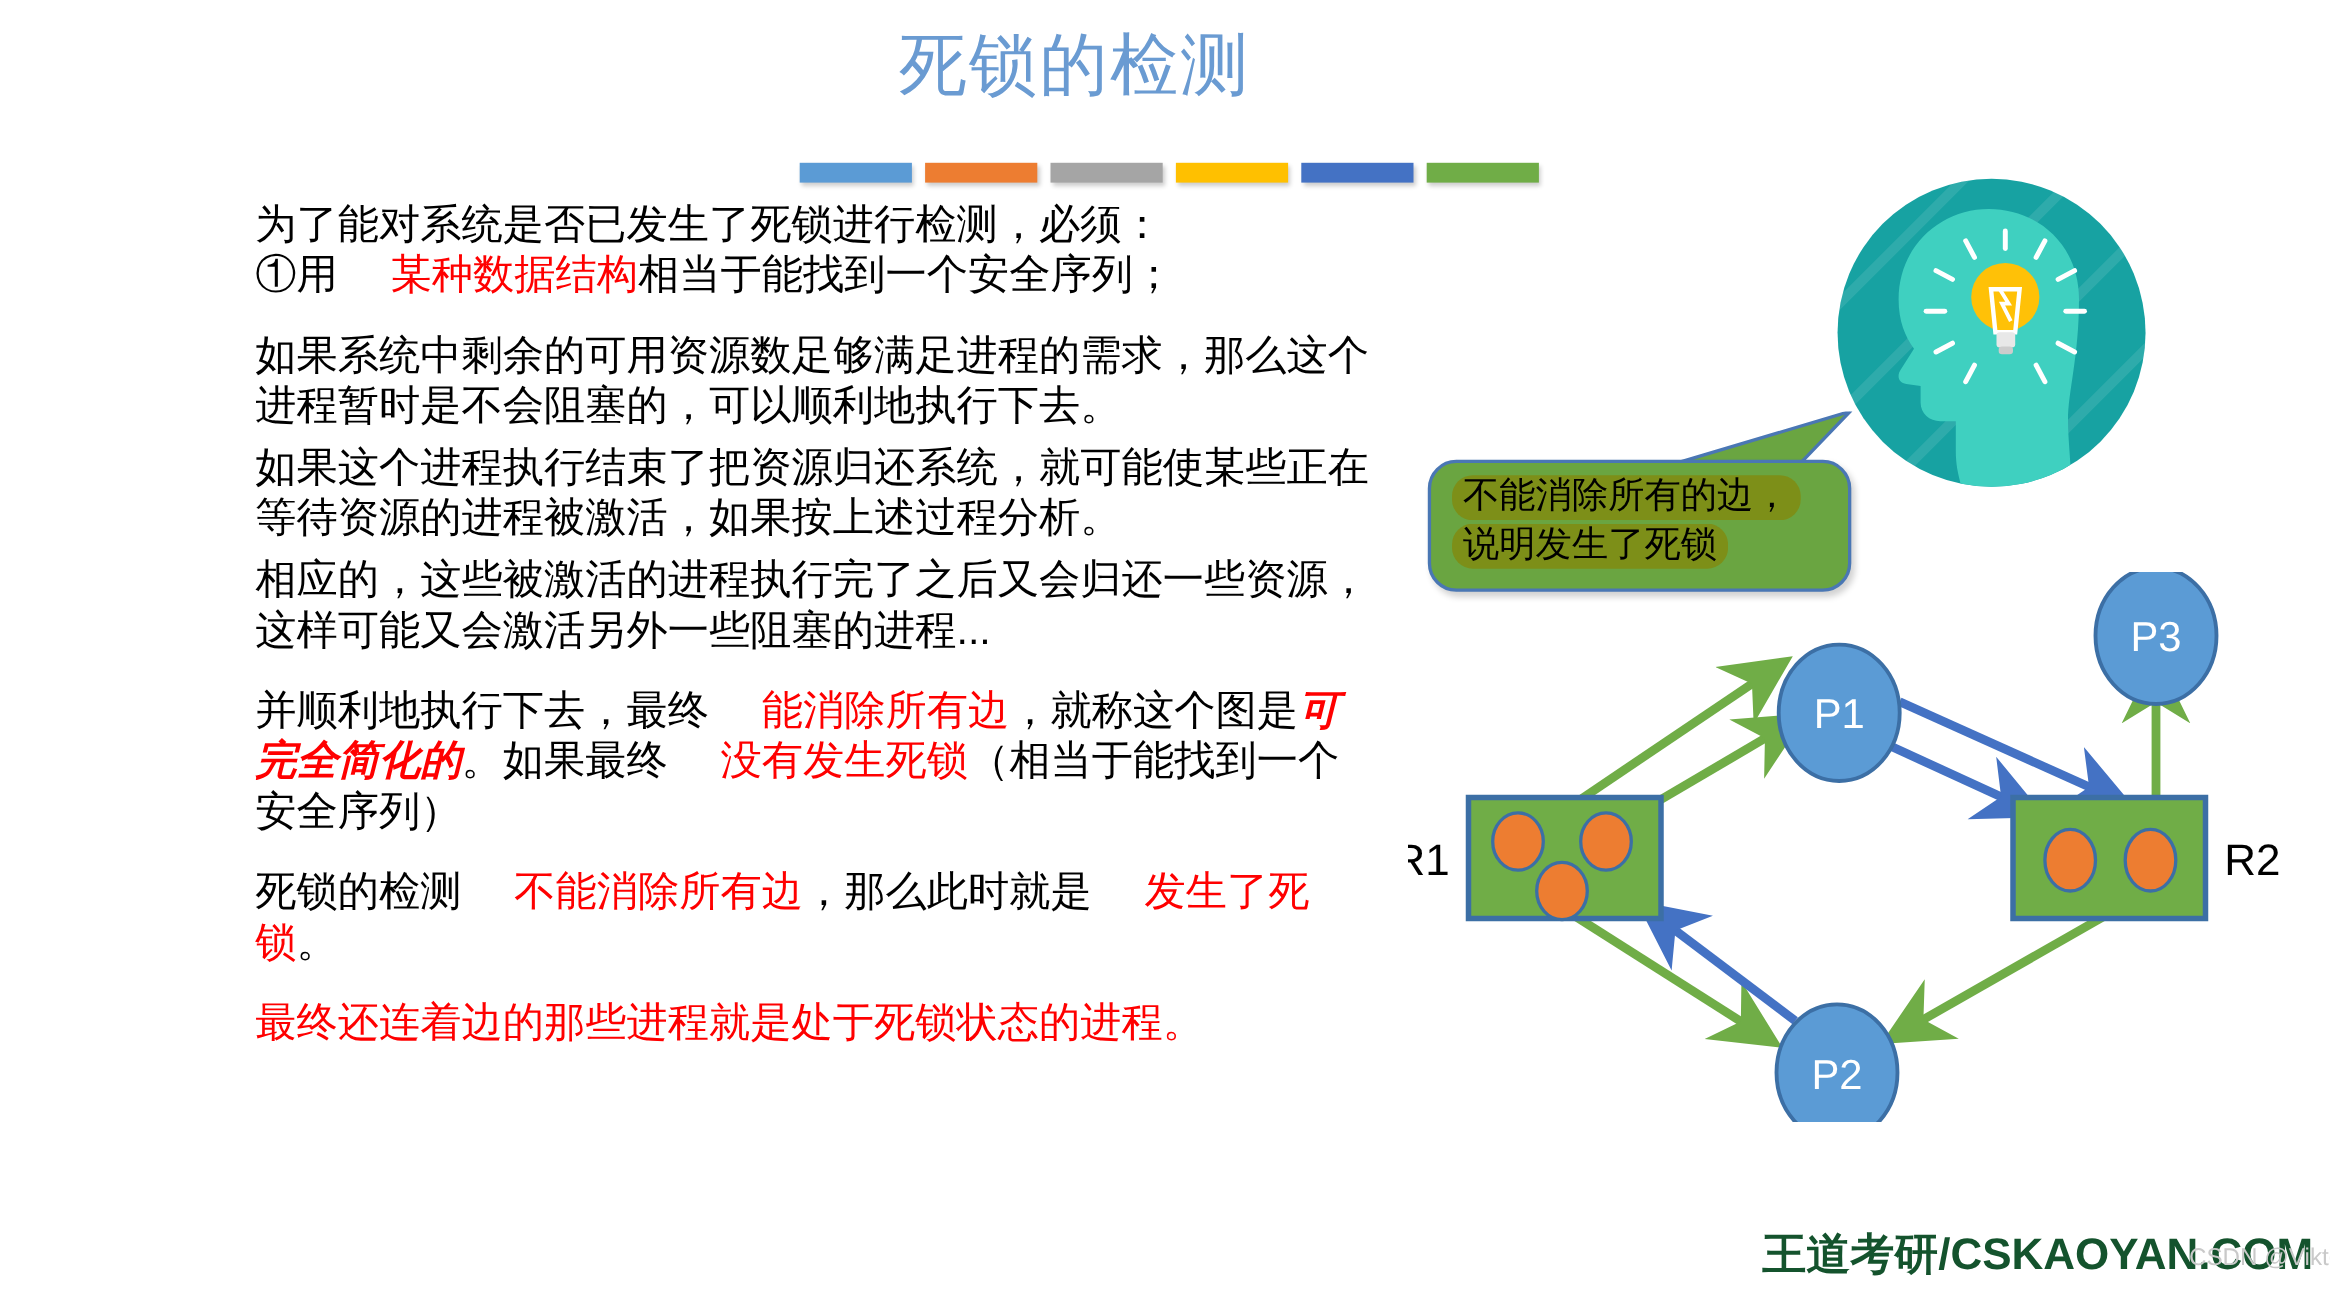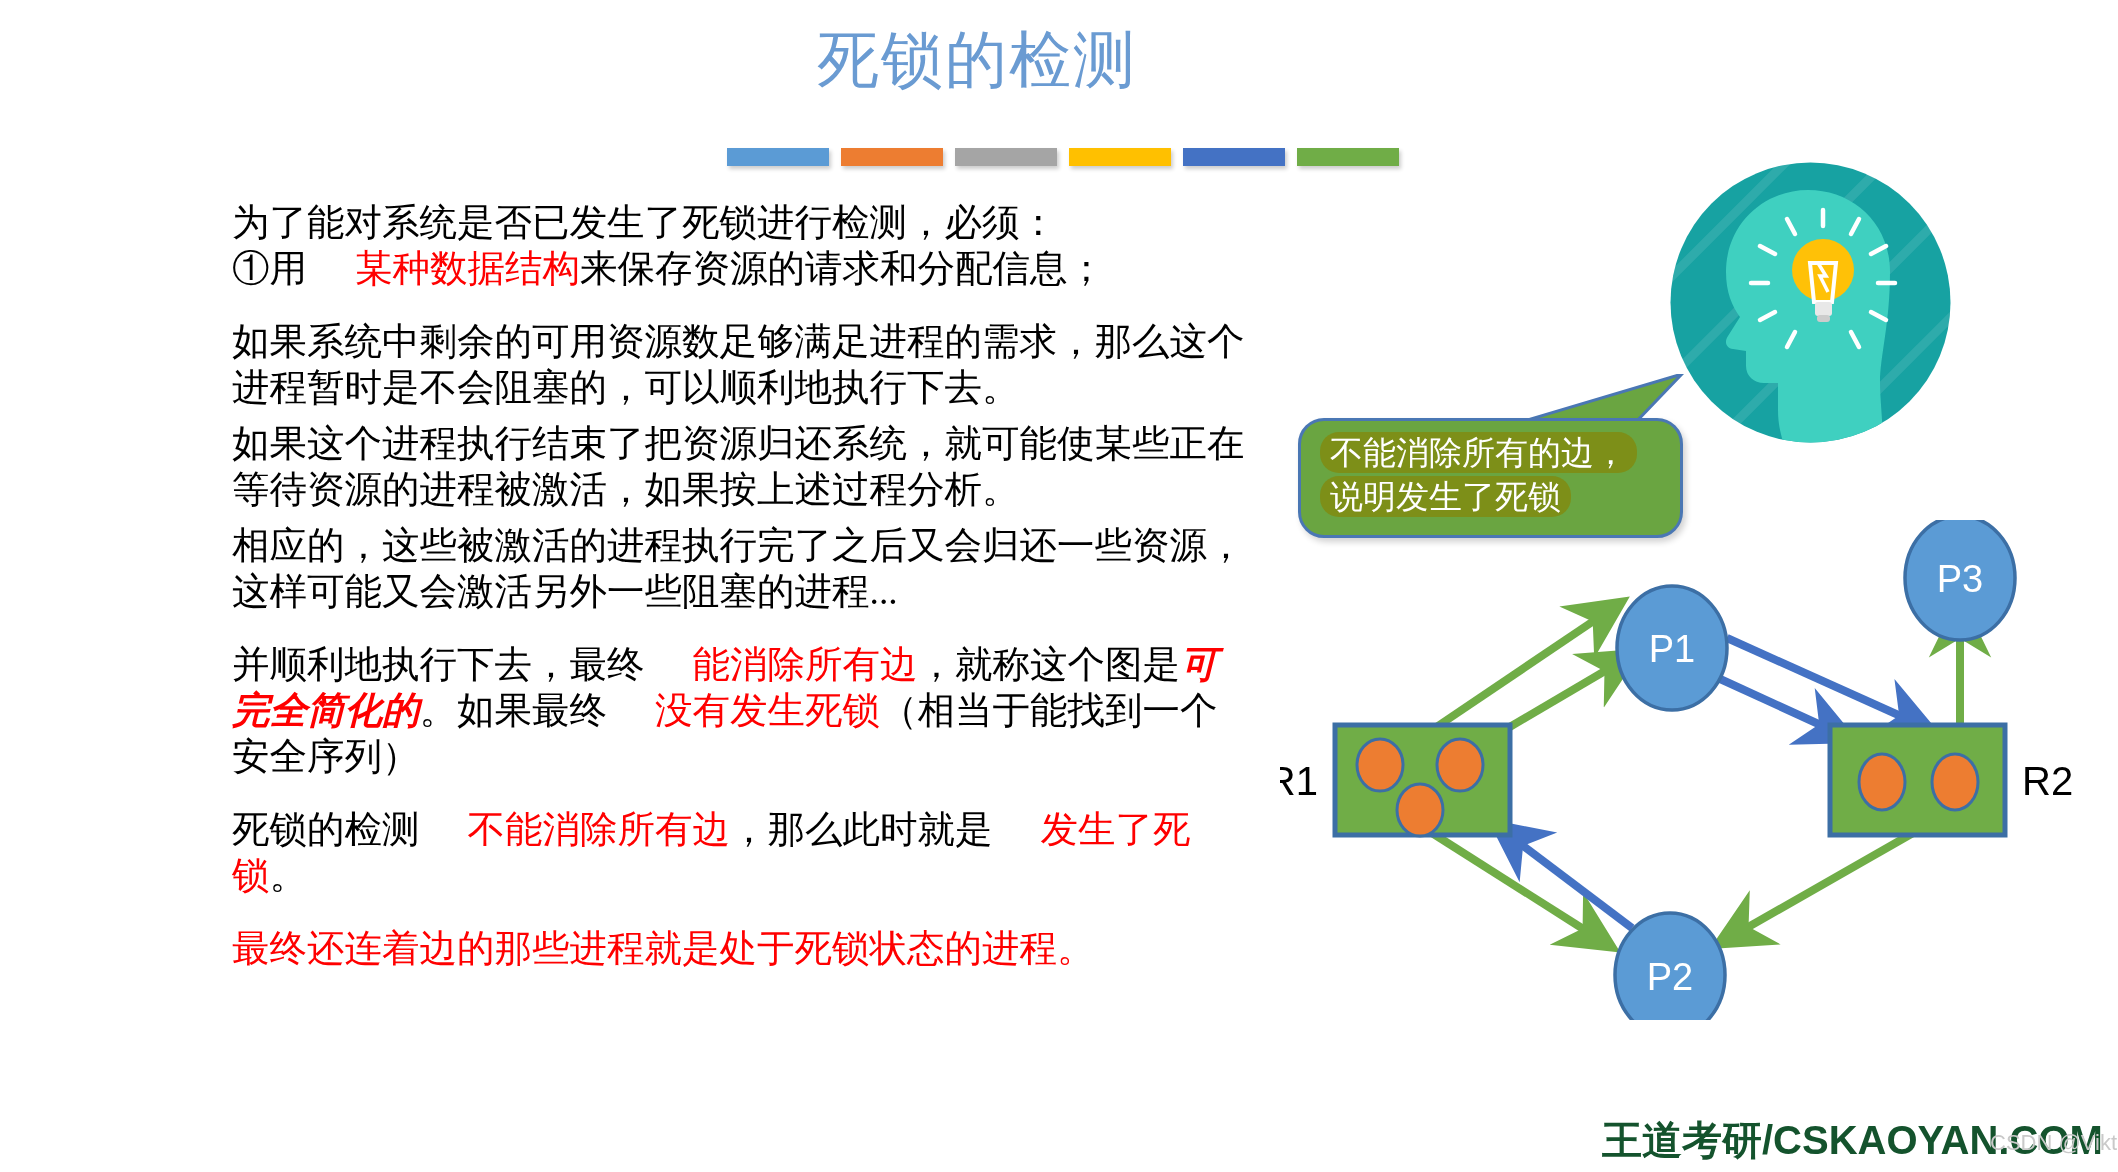--- a/index.html
+++ b/index.html
@@ -46,23 +46,23 @@
   #bars .bar {
     flex: 1 1 0;
     height: 18px;
     box-shadow: 2px 3px 4px rgba(0,0,0,0.20);
   }
 
   
   #bodytext {
     position: absolute;
     left: 232px;
-    top: 200px;
+    top: 180px;
     width: 1020px;
-    font-family: Liberation Serif, serif;
+    font-family: Liberation Sans, sans-serif;
     font-size: 37.5px;
     line-height: 46px;
     color: #000000;
   }
   #bodytext p { margin: 0; }
   #bodytext .gap { height: 27px; }
   #bodytext .gap-sm { height: 10px; }
   .red { color: #ff0000; margin-left: 48px; }
   .red-bi { color: #ff0000; font-weight: bold; font-style: italic; }
 
@@ -98,24 +98,24 @@
     left: 216px;
     top: -44px;
     width: 170px;
     height: 52px;
   }
   #bubble .bubble-text {
     position: absolute;
     left: 22px;
     top: 13px;
     width: 330px;
-    font-family: Liberation Sans, sans-serif;
+    font-family: Liberation Mono, monospace;
     font-size: 33px;
     line-height: 44px;
-    color: #ffffff;
+    color: #000000;
     white-space: pre-line;
   }
   #bubble .bubble-text .hl {
     background: #7d8f18;
     border-radius: 19px;
     padding: 2px 10px;
     box-decoration-break: clone;
     -webkit-box-decoration-break: clone;
   }
 
@@ -162,21 +162,21 @@
     <div class="bar" style="background:#ed7d31"></div>
     <div class="bar" style="background:#a5a5a5"></div>
     <div class="bar" style="background:#ffc000"></div>
     <div class="bar" style="background:#4472c4"></div>
     <div class="bar" style="background:#70ad47"></div>
   </div>
 
   <div id="bodytext">
 
     <p>为了能对系统是否已发生了死锁进行检测，必须：</p>
-    <p><span>①用</span><span class="red">某种数据结构</span><span>来保存资源的请求和分配信息；</span></p>
+    <p><span>①用</span><span class="red">某种数据结构</span><span>相当于能找到一个安全序列；</span></p>
 
     <div class="gap"></div>
 
     <p>如果系统中剩余的可用资源数足够满足进程的需求，那么这个进程暂时是不会阻塞的，可以顺利地执行下去。</p>
     <div class="gap-sm"></div>
     <p>如果这个进程执行结束了把资源归还系统，就可能使某些正在等待资源的进程被激活，如果按上述过程分析。</p>
     <div class="gap-sm"></div>
     <p>相应的，这些被激活的进程执行完了之后又会归还一些资源，这样可能又会激活另外一些阻塞的进程...</p>
 
     <div class="gap"></div>

